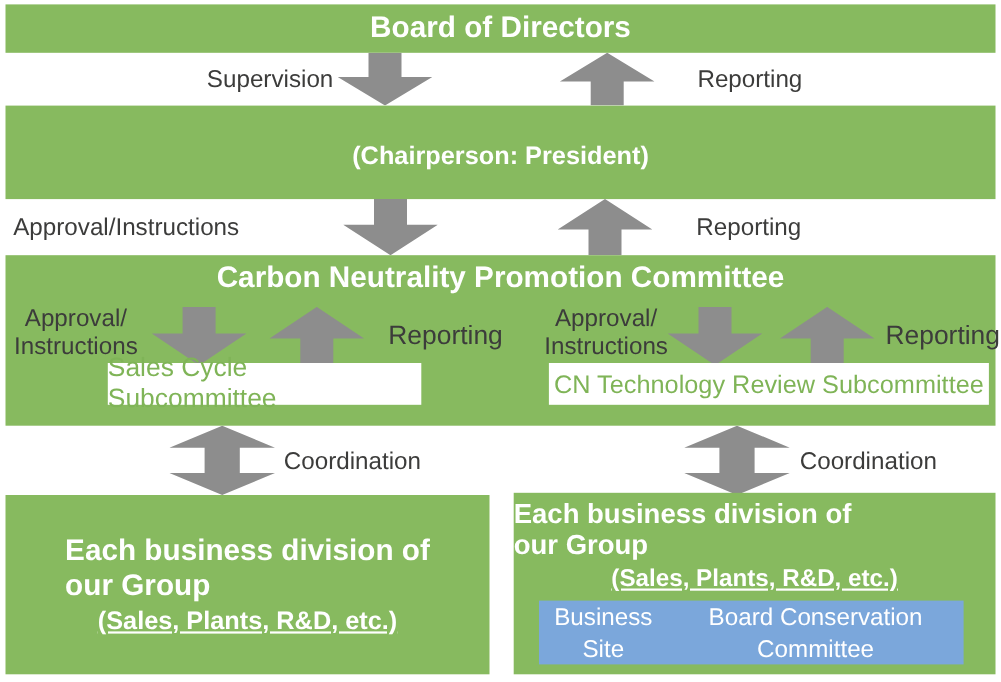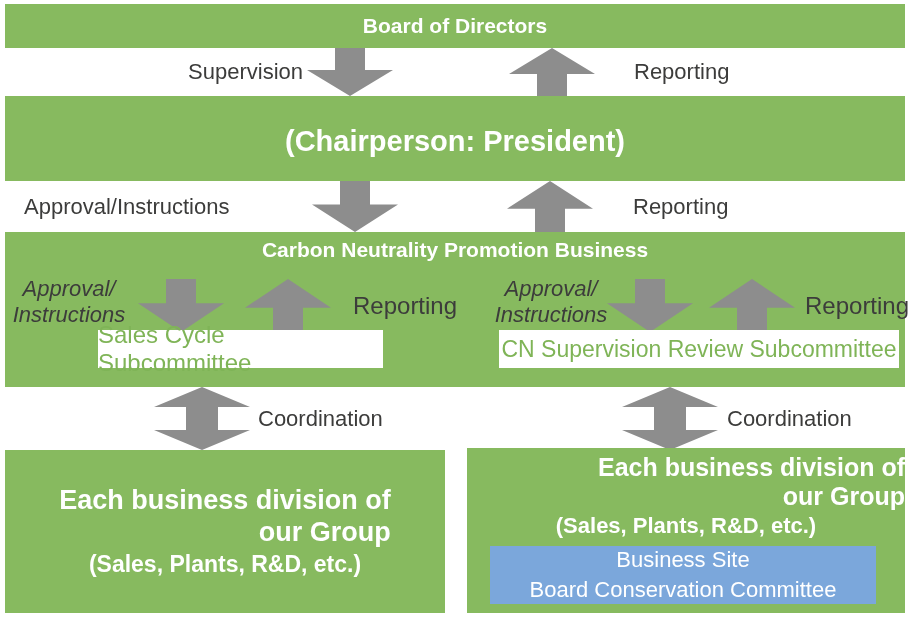--- a/index.html
+++ b/index.html
@@ -8,33 +8,33 @@
     --blue:#7BA7DB;
     --dark:#3C3C3B;
     --box-green-text:#7FB457;
   }
   html,body{margin:0;padding:0;background:#fff;}
   #canvas{
     position:relative;width:910px;height:620px;background:#fff;overflow:hidden;
     font-family:"Liberation Sans","DejaVu Sans",sans-serif;
   }
   .band{position:absolute;background:var(--green);display:flex;align-items:center;justify-content:center;flex-direction:column;}
-  .band-title{color:#fff;font-weight:bold;font-size:21px;text-align:center;line-height:1.1;}
-  .band-subtitle{color:#fff;font-weight:bold;font-size:29px;text-align:center;margin-top:5px;}
+  .band-title{color:#fff;font-weight:bold;font-size:27px;text-align:center;line-height:1.1;}
+  .band-subtitle{color:#fff;font-weight:bold;font-size:23px;text-align:center;margin-top:5px;}
   .flow-label{position:absolute;display:flex;align-items:center;color:var(--dark);font-size:22px;}
   .flow-label.end{justify-content:flex-end;}
   .arrow{position:absolute;color:var(--arrow-gray);}
   .arrow svg{display:block;width:100%;height:100%;fill:currentColor;}
   .cluster-label{position:absolute;color:var(--dark);font-size:22px;line-height:1.18;text-align:center;}
-  .cluster-label span{display:block;font-style:italic;}
+  .cluster-label span{display:block;}
   .cluster-reporting{position:absolute;display:flex;align-items:center;color:var(--dark);font-size:24px;}
   .white-box{position:absolute;background:#fff;display:flex;align-items:center;justify-content:center;color:var(--box-green-text);}
-  .division-line{color:#fff;font-weight:bold;font-size:27px;line-height:1.15;text-align:right;}
-  .division-detail{color:#fff;font-weight:bold;font-size:23px;text-align:center;margin-top:3px;}
-  .blue-box{position:absolute;background:var(--blue);display:flex;flex-direction:column;align-items:center;justify-content:flex-end;color:#fff;font-size:22px;line-height:1.34;text-align:center;}
+  .division-line{color:#fff;font-weight:bold;font-size:27px;line-height:1.15;text-align:left;}
+  .division-detail{color:#fff;font-weight:bold;font-size:23px;text-align:center;margin-top:3px;text-decoration:underline;}
+  .blue-box{position:absolute;background:var(--blue);display:flex;flex-direction:row;align-items:center;justify-content:flex-end;color:#fff;font-size:22px;line-height:1.34;text-align:center;}
 </style>
 </head>
 <body>
 
 <div id="canvas">
 
   <div class="band" style="left:5px;top:4px;width:900px;height:44px;">
     <div class="band-title">Board of Directors</div>
   </div>
 
@@ -48,35 +48,35 @@
     <svg viewBox="0 0 86 48" preserveAspectRatio="none">
         <polygon points="43,0 86,26 58,26 58,48 28,48 28,26 0,26"></polygon>
       </svg>
   </div>
   <div class="flow-label" style="left:634px;top:48px;width:160px;height:48px;">Reporting</div>
 
   <div class="band" style="left:5px;top:96px;width:900px;height:85px;">
     <div class="band-subtitle">(Chairperson: President)</div>
   </div>
 
-  <div class="flow-label" style="left:24px;top:181px;width:296px;height:51px;">Approval/Instructions</div>
+  <div class="flow-label" style="left:12px;top:181px;width:296px;height:51px;">Approval/Instructions</div>
   <div class="arrow" style="left:312px;top:181px;width:86px;height:51px;">
     <svg viewBox="0 0 86 48" preserveAspectRatio="none">
         <polygon points="28,0 58,0 58,22 86,22 43,48 0,22 28,22"></polygon>
       </svg>
   </div>
   <div class="arrow" style="left:507px;top:181px;width:86px;height:51px;">
     <svg viewBox="0 0 86 48" preserveAspectRatio="none">
         <polygon points="43,0 86,26 58,26 58,48 28,48 28,26 0,26"></polygon>
       </svg>
   </div>
   <div class="flow-label" style="left:633px;top:181px;width:160px;height:51px;">Reporting</div>
 
   <div class="band" style="left:5px;top:232px;width:900px;height:155px;display:block;">
-    <div class="band-title" style="position:absolute;left:0;top:6px;width:100%;">Carbon Neutrality Promotion Business</div>
+    <div class="band-title" style="position:absolute;left:0;top:6px;width:100%;">Carbon Neutrality Promotion Committee</div>
 
     <div class="cluster-label" style="left:0px;top:44px;width:128px;">
       <span>Approval/</span>
       <span>Instructions</span>
     </div>
     <div class="arrow" style="left:133px;top:47px;width:86px;height:53px;">
       <svg viewBox="0 0 86 48" preserveAspectRatio="none">
           <polygon points="28,0 58,0 58,22 86,22 43,48 0,22 28,22"></polygon>
         </svg>
     </div>
@@ -96,21 +96,21 @@
       <svg viewBox="0 0 86 48" preserveAspectRatio="none">
           <polygon points="28,0 58,0 58,22 86,22 43,48 0,22 28,22"></polygon>
         </svg>
     </div>
     <div class="arrow" style="left:704px;top:47px;width:86px;height:53px;">
       <svg viewBox="0 0 86 48" preserveAspectRatio="none">
           <polygon points="43,0 86,26 58,26 58,48 28,48 28,26 0,26"></polygon>
         </svg>
     </div>
     <div class="cluster-reporting" style="left:800px;top:47px;height:53px;">Reporting</div>
-    <div class="white-box" style="left:494px;top:98px;width:400px;height:38px;font-size:23px;">CN Supervision Review Subcommittee</div>
+    <div class="white-box" style="left:494px;top:98px;width:400px;height:38px;font-size:23px;">CN Technology Review Subcommittee</div>
   </div>
 
   <div class="arrow" style="left:154px;top:387px;width:96px;height:63px;">
     <svg viewBox="0 0 96 63" preserveAspectRatio="none">
         <polygon points="48,0 96,20 64,20 64,43 96,43 48,63 0,43 32,43 32,20 0,20"></polygon>
       </svg>
   </div>
   <div class="flow-label" style="left:258px;top:387px;height:63px;">Coordination</div>
   <div class="arrow" style="left:622px;top:387px;width:96px;height:63px;">
     <svg viewBox="0 0 96 63" preserveAspectRatio="none">

